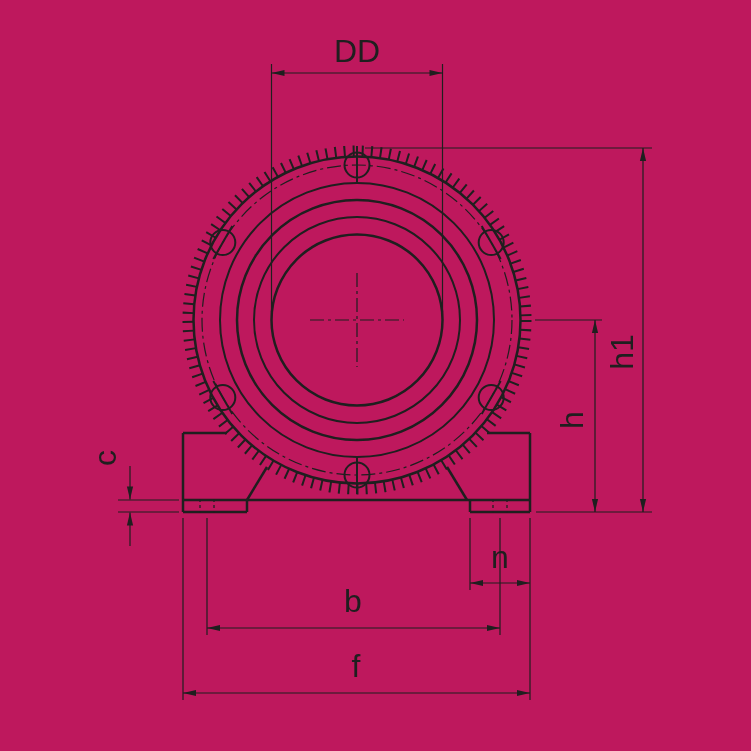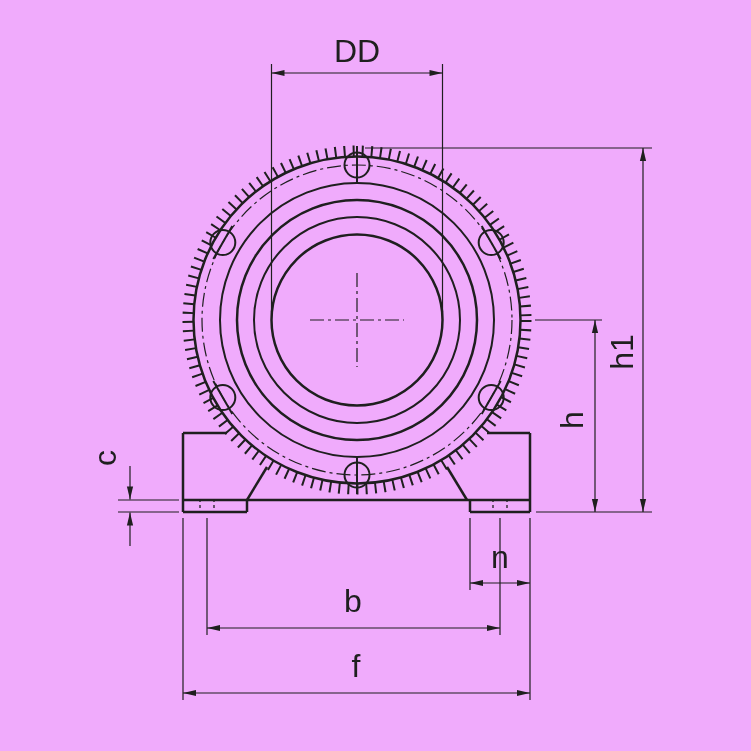--- a/index.html
+++ b/index.html
@@ -5,21 +5,21 @@
   html, body {
     margin: 0;
     padding: 0;
     background: #fcfcfc;
     font-family: "Liberation Sans", sans-serif;
   }
   .page {
     width: 751px;
     height: 751px;
     position: relative;
-    background: #f0abfc;
+    background: #be185d;
     overflow: hidden;
   }
   svg {
     display: block;
   }
   .outline   { stroke: #1f1f1f; fill: none; }
   .thick     { stroke-width: 2.5; }
   .med       { stroke-width: 2; }
   .dim       { stroke: #1f1f1f; stroke-width: 1.2; fill: none; }
   .hidden-ln { stroke: #1f1f1f; stroke-width: 1.3; fill: none; stroke-dasharray: 3 3; }

